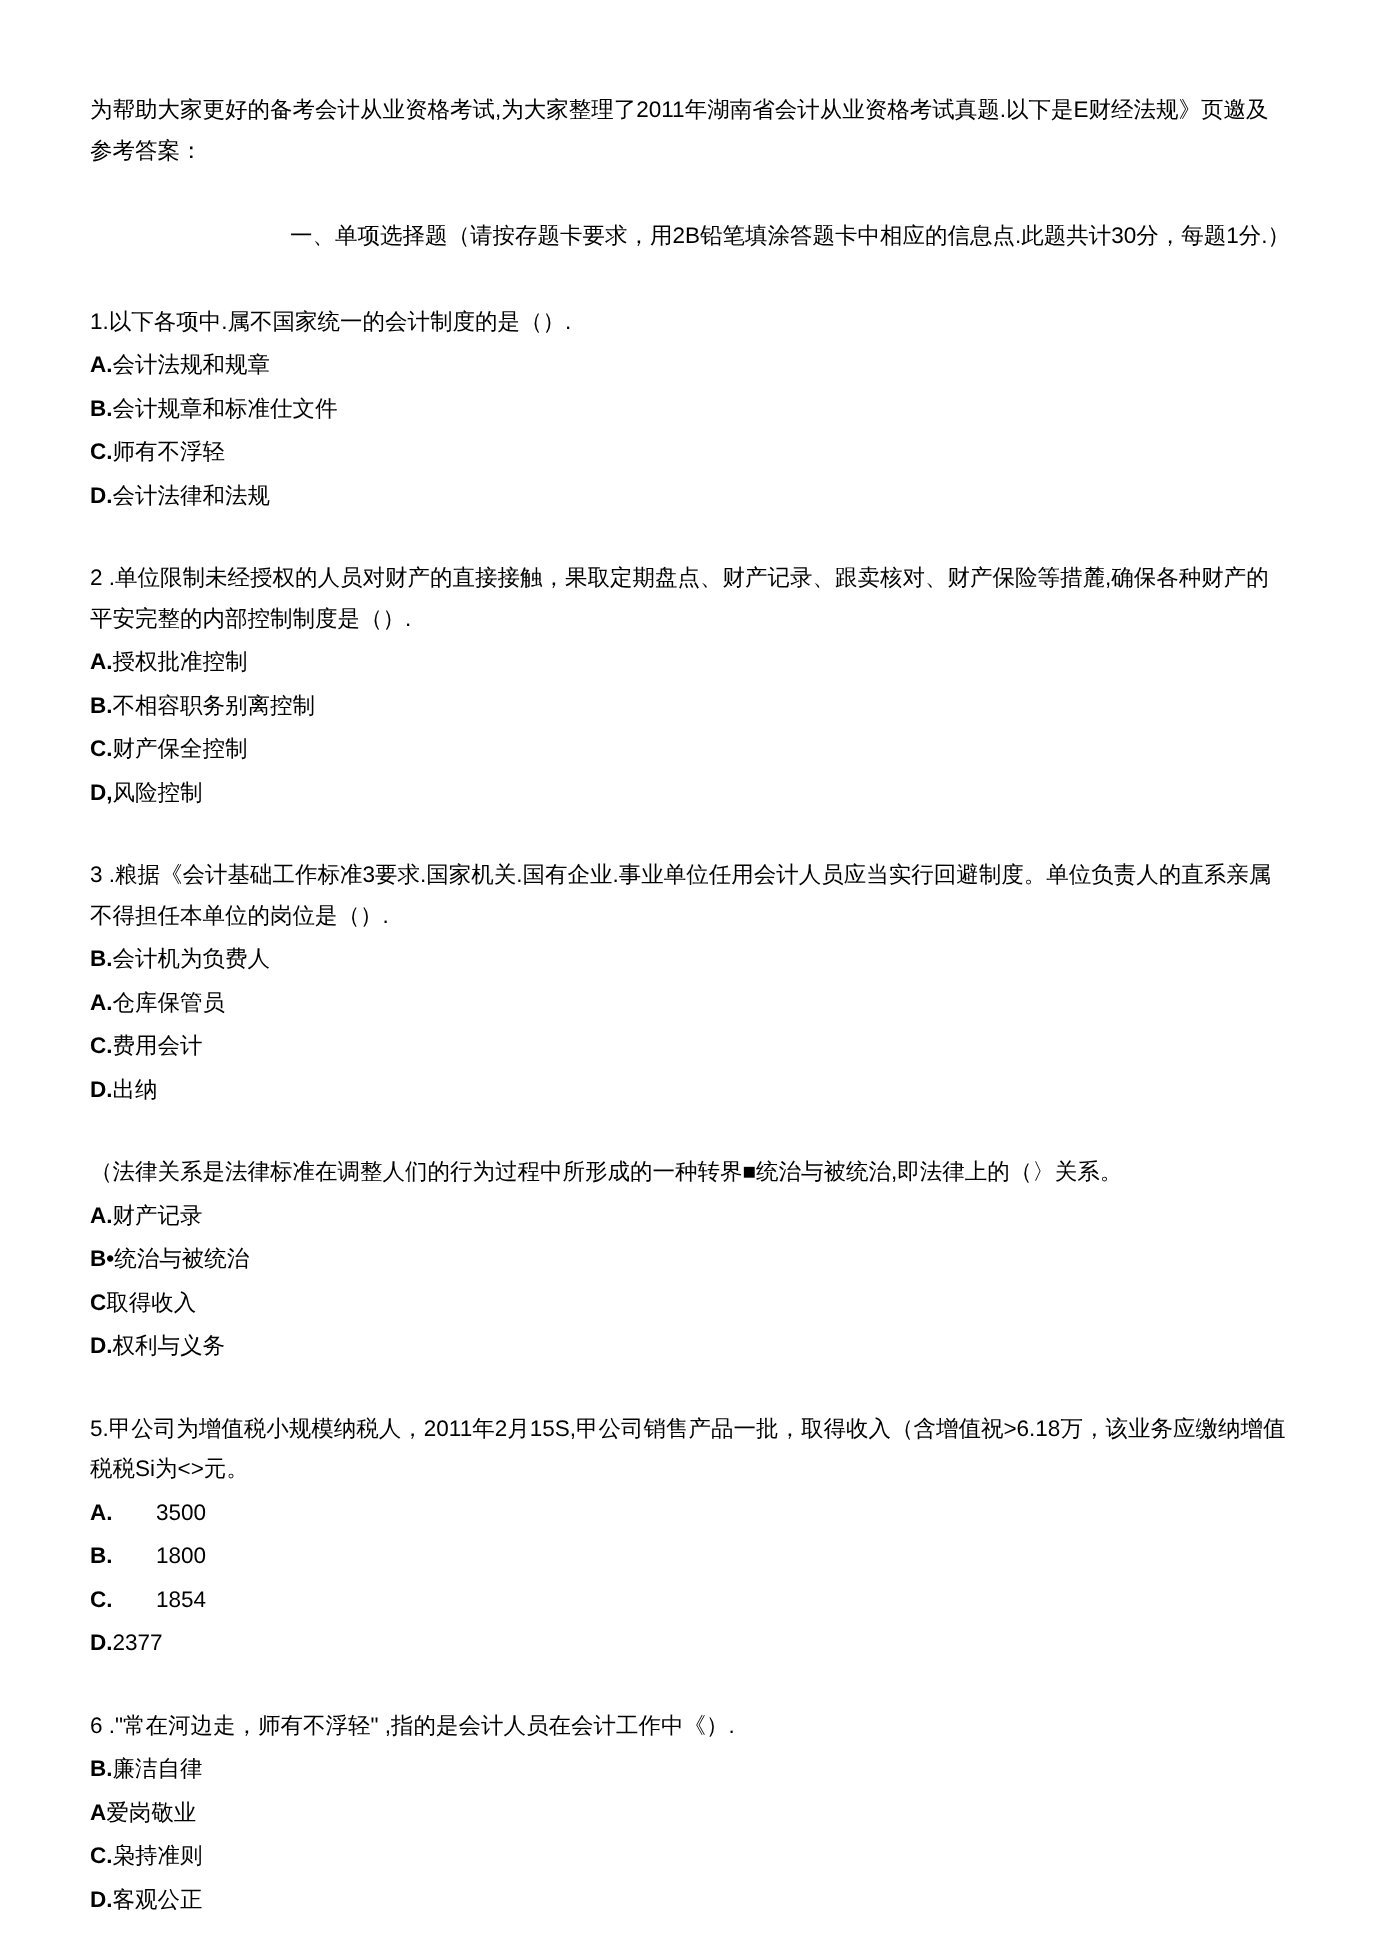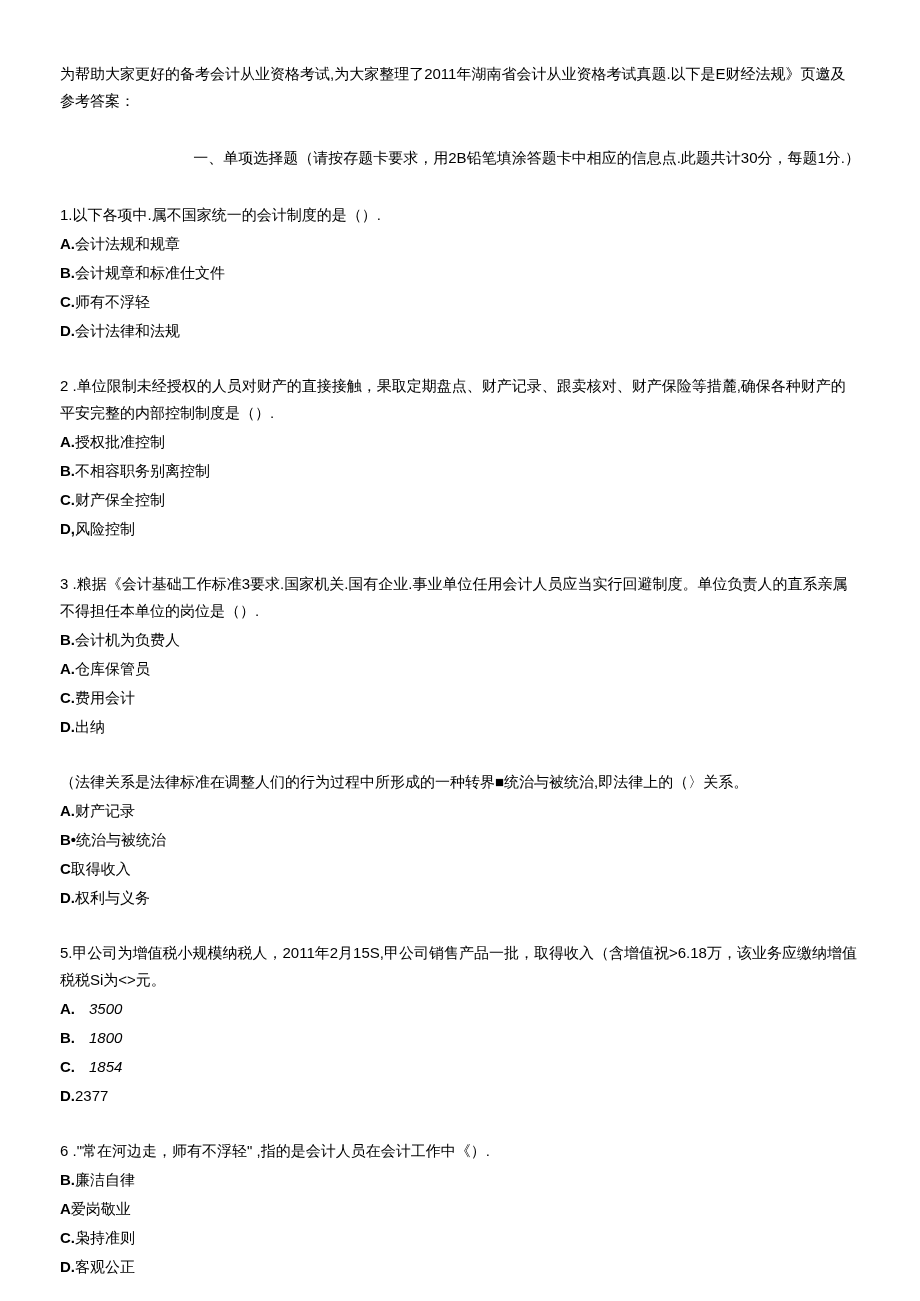--- a/index.html
+++ b/index.html
@@ -29,22 +29,21 @@
     .question-text {
       margin-bottom: 2px;
     }
     .option {
       margin-bottom: 2px;
     }
     .opt-label {
       font-weight: bold;
     }
     .opt-spaced .opt-val {
-      margin-left: 14px;
-      font-style: italic;
+      margin-left: 29px;
     }
   </style>
 </head>
 <body>
 
 <div class="intro">为帮助大家更好的备考会计从业资格考试,为大家整理了2011年湖南省会计从业资格考试真题.以下是E财经法规》页邀及参考答案：</div>
 
 <div class="section-title">一、单项选择题（请按存题卡要求，用2B铅笔填涂答题卡中相应的信息点.此题共计30分，每题1分.）</div>
 
 <div id="questions-container">

